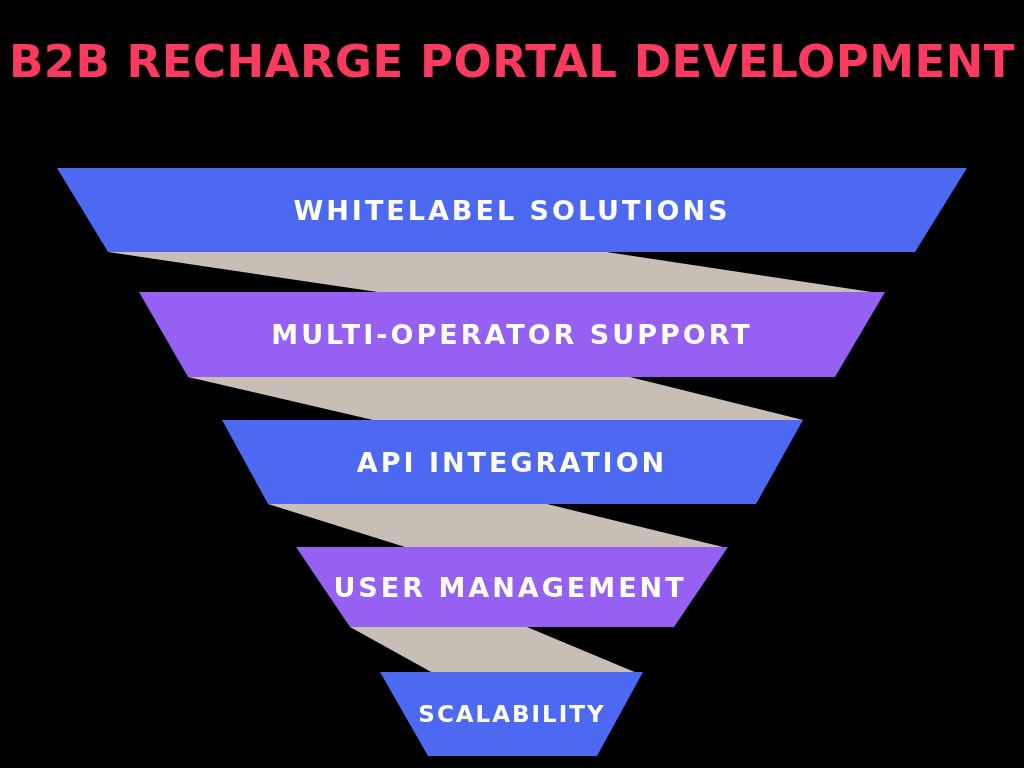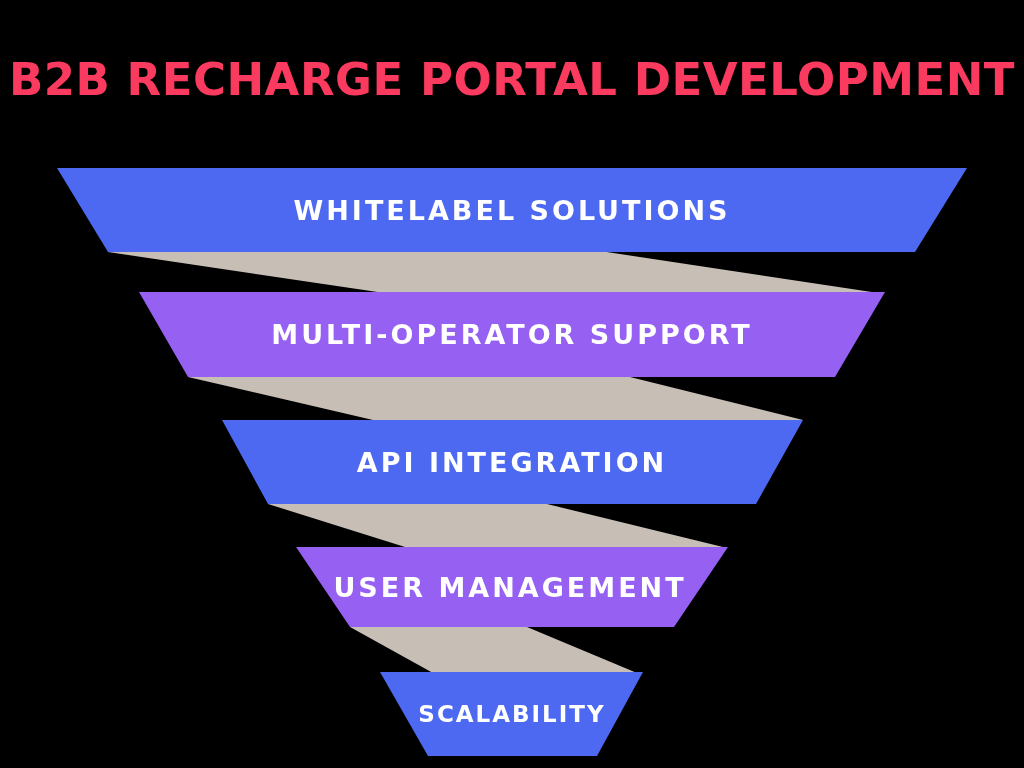--- a/index.html
+++ b/index.html
@@ -10,21 +10,21 @@
   .canvas {
     position: relative;
     width: 1024px;
     height: 768px;
     background: #000000;
     overflow: hidden;
     font-family: "DejaVu Sans", "Liberation Sans", sans-serif;
   }
   h1.page-title {
     position: absolute;
-    top: 57px;
+    top: 39px;
     left: 0;
     width: 1024px;
     margin: 0;
     text-align: center;
     font-size: 45px;
     line-height: 46px;
     font-weight: bold;
     letter-spacing: 0.5px;
     color: #fb3a60;
     white-space: nowrap;

